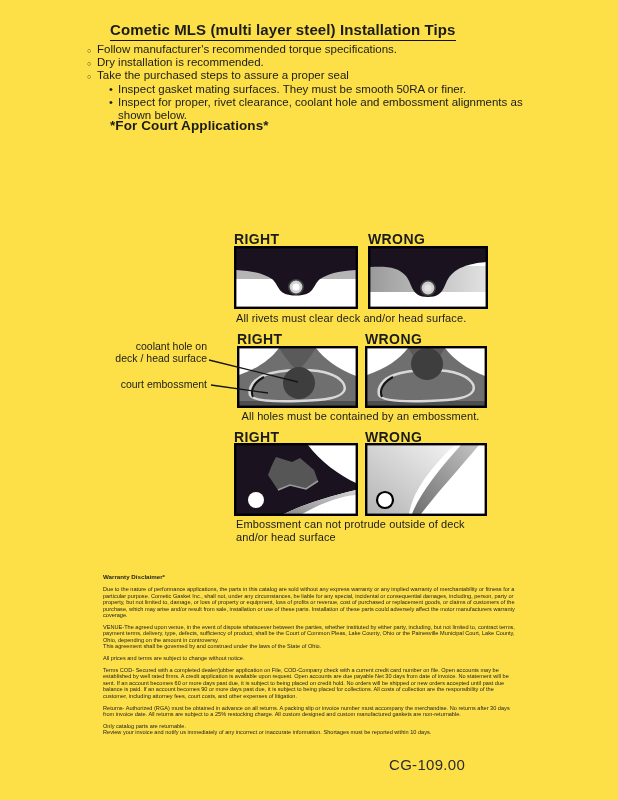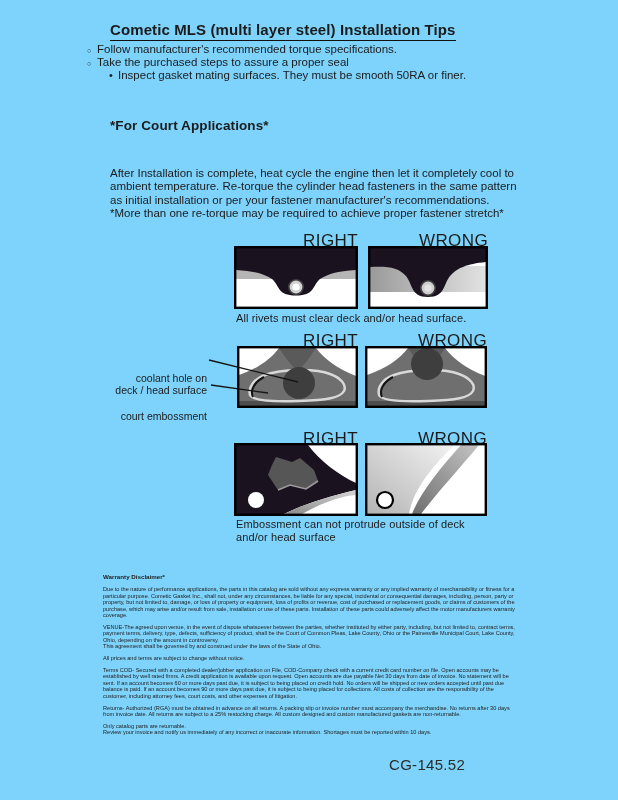--- a/index.html
+++ b/index.html
@@ -1,57 +1,57 @@
 <!DOCTYPE html>
 <html><head>
 <meta charset="utf-8">
 <style>
   html,body{margin:0;padding:0;background:#fff;}
   .page{
-    position:relative;width:618px;height:800px;background:#7dd3fc;overflow:hidden;
+    position:relative;width:618px;height:800px;background:#fde047;overflow:hidden;
     font-family:"Liberation Sans",sans-serif;color:#1b1b1b;
   }
   .abs{position:absolute;}
   .title{
     left:110px;top:21px;font-size:15px;font-weight:bold;
     border-bottom:1.6px solid #111;padding-bottom:2px;letter-spacing:.1px;
   }
   .bullets{left:87px;top:43px;font-size:11.5px;line-height:13.2px;width:445px;}
   .b1{padding-left:10px;position:relative;}
   .b1::before{content:"\25CB";position:absolute;left:0;top:1px;font-size:7px;}
   .b2{padding-left:31px;position:relative;}
   .b2::before{content:"\2022";position:absolute;left:22px;top:0;font-size:11px;}
   .h2{font-size:13.5px;font-weight:bold;letter-spacing:.1px;}
   .para{font-size:11.5px;line-height:13.4px;width:414px;}
-  .dlabel{font-size:17px;font-weight:normal;text-align:right;letter-spacing:.4px;}
+  .dlabel{font-size:14px;font-weight:bold;text-align:left;letter-spacing:.4px;}
   .caption{font-size:11px;line-height:12.5px;letter-spacing:.1px;}
-  .annot{font-size:10.5px;line-height:11.6px;text-align:right;margin-top:32px;}
+  .annot{font-size:10.5px;line-height:11.6px;text-align:right;}
   .legal{left:103px;top:574px;width:415px;font-size:5.6px;line-height:6.4px;color:#222;}
   .legal h4{margin:0 0 6px 0;font-size:6.2px;}
   .legal p{margin:0 0 5.5px 0;}
   .legal p.tight{margin:0;}
   .pagenum{left:389px;top:756px;font-size:15px;color:#2b2b2b;letter-spacing:.3px;}
   svg{display:block;}
 </style>
 </head>
 <body>
 
 <div class="page">
 
   <div class="abs title">Cometic MLS (multi layer steel) Installation Tips</div>
 
   <div class="abs bullets">
     <div class="b1">Follow manufacturer's recommended torque specifications.</div>
+    <div class="b1">Dry installation is recommended.</div>
     <div class="b1">Take the purchased steps to assure a proper seal</div>
     <div class="b2">Inspect gasket mating surfaces.  They must be smooth 50RA or finer.</div>
+    <div class="b2">Inspect for proper, rivet clearance, coolant hole and embossment alignments as shown below.</div>
   </div>
 
   <div class="abs h2" style="left:110px;top:118px;">*For Court Applications*</div>
-  <div class="abs para" style="left:110px;top:167px;">After Installation is complete, heat cycle the engine then let it completely cool to ambient temperature. Re-torque the cylinder head fasteners in the same pattern as initial installation or per your fastener manufacturer's recommendations.</div>
-  <div class="abs para" style="left:110px;top:207px;">*More than one re-torque may be required to achieve proper fastener stretch*</div>
 
   <div class="abs dlabel" style="left:234px;top:231px;width:124px;">RIGHT</div>
   <div class="abs dlabel" style="left:368px;top:231px;width:120px;">WRONG</div>
 
   <div class="abs" style="left:234px;top:246px;">
     <svg width="124" height="63" viewBox="0 0 124 63">
       <rect x="1.2" y="1.2" width="121.6" height="60.6" fill="#fff"></rect>
       <rect x="2" y="24" width="120" height="9" fill="#b5b5b5"></rect>
       <rect x="2" y="33" width="120" height="28" fill="#fff"></rect>
       <path d="M2,2 H122 V24 C103,25 94,28 86,33 C78,40 81,49.5 62,49.5 C43,49.5 46,40 38,33 C30,28 21,25 2,24 Z" fill="#1b1220"></path>
@@ -118,20 +118,21 @@
       <path d="M2,2 L43,2 C35,13 20,23 2,29 Z" fill="#ffffff"></path>
       <path d="M120,2 L80,2 C88,13 102,23 120,30 Z" fill="#ffffff"></path>
       <rect x="2" y="55" width="118" height="5" fill="#4e4e4e"></rect>
       <path d="M14,49 C12,41 18,33 29,29 C45,23 79,22 94,28 C105,32 111,39 108,45 C104,52 91,54 63,55 C36,56 17,55 14,49 Z" fill="none" stroke="#d8d8d8" stroke-width="2.5"></path>
       <path d="M17,51 C14,45 18,36 28,31" fill="none" stroke="#141414" stroke-width="2"></path>
       <circle cx="62" cy="18" r="16" fill="#3e3e3e"></circle>
       <rect x="1.2" y="1.2" width="119.6" height="59.6" fill="none" stroke="#000" stroke-width="2.4"></rect>
     </svg>
   </div>
 
+  <div class="abs caption" style="left:234px;top:410px;width:253px;text-align:center;">All holes must be contained by an embossment.</div>
 
   <div class="abs dlabel" style="left:234px;top:429px;width:124px;">RIGHT</div>
   <div class="abs dlabel" style="left:365px;top:429px;width:122px;">WRONG</div>
 
   <div class="abs" style="left:234px;top:443px;">
     <svg width="124" height="73" viewBox="0 0 124 73">
       <defs>
         <linearGradient id="g3r" x1="0" y1="1" x2="1" y2="0">
           <stop offset="0" stop-color="#8a8a8a"></stop>
             <stop offset="1" stop-color="#d6d6d6"></stop>
@@ -177,15 +178,15 @@
     <p>Due to the nature of performance applications, the parts in this catalog are sold without any express warranty or any implied warranty of merchantability or fitness for a particular purpose.  Cometic Gasket Inc., shall not, under any circumstances, be liable for any special, incidental or consequential damages, including, person, party or property, but not limited to, damage, or loss of property or equipment, loss of profits or revenue, cost of purchased or replacement goods, or claims of customers of the purchase, which may arise and/or result from sale, installation or use of these parts.  Installation of these parts could adversely affect the motor manufacturers warranty coverage.</p>
     <p class="tight">VENUE-The agreed upon venue, in the event of dispute whatsoever between the parties, whether instituted by either party, including, but not limited to, contract terms, payment terms, delivery, type, defects, sufficiency of product, shall be the Court of Common Pleas, Lake County, Ohio or the Painesville Municipal Court, Lake County, Ohio, depending on the amount in controversy.</p>
     <p>This agreement shall be governed by and construed under the laws of the State of Ohio.</p>
     <p>All prices and terms are subject to change without notice.</p>
     <p>Terms COD- Secured with a completed dealer/jobber application on File, COD-Company check with a current credit card number on file.  Open accounts may be established by well rated firms.  A credit application is available upon request.  Open accounts are due payable Net 30 days from date of invoice.  No statement will be sent.  If an account becomes 60 or more days past due, it is subject to being placed on credit hold.  No orders will be shipped or new orders accepted until past due balance is paid.  If an account becomes 90 or more days past due, it is subject to being placed for collections.  All costs of collection are the responsibility of the customer, including attorney fees, court costs, and other expenses of litigation.</p>
     <p>Returns- Authorized (RGA) must be obtained in advance on all returns.  A packing slip or invoice number must accompany the merchandise.  No returns after 30 days from invoice date.  All returns are subject to a 25% restocking charge.  All custom designed and custom manufactured gaskets are non-returnable.</p>
     <p class="tight">Only catalog parts are returnable.</p>
     <p class="tight">Review your invoice and notify us immediately of any incorrect or inaccurate information.  Shortages must be reported within 10 days.</p>
   </div>
 
-  <div class="abs pagenum">CG-145.52</div>
+  <div class="abs pagenum">CG-109.00</div>
 
 </div>
 
 </body></html>

